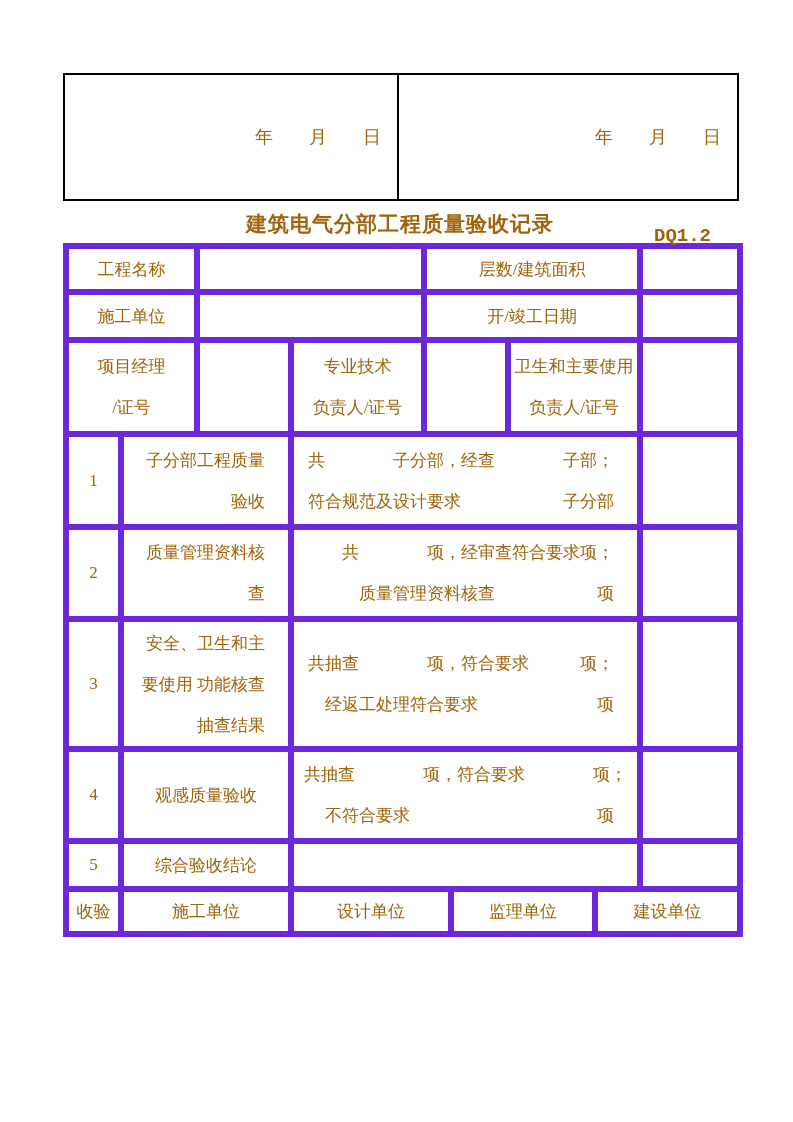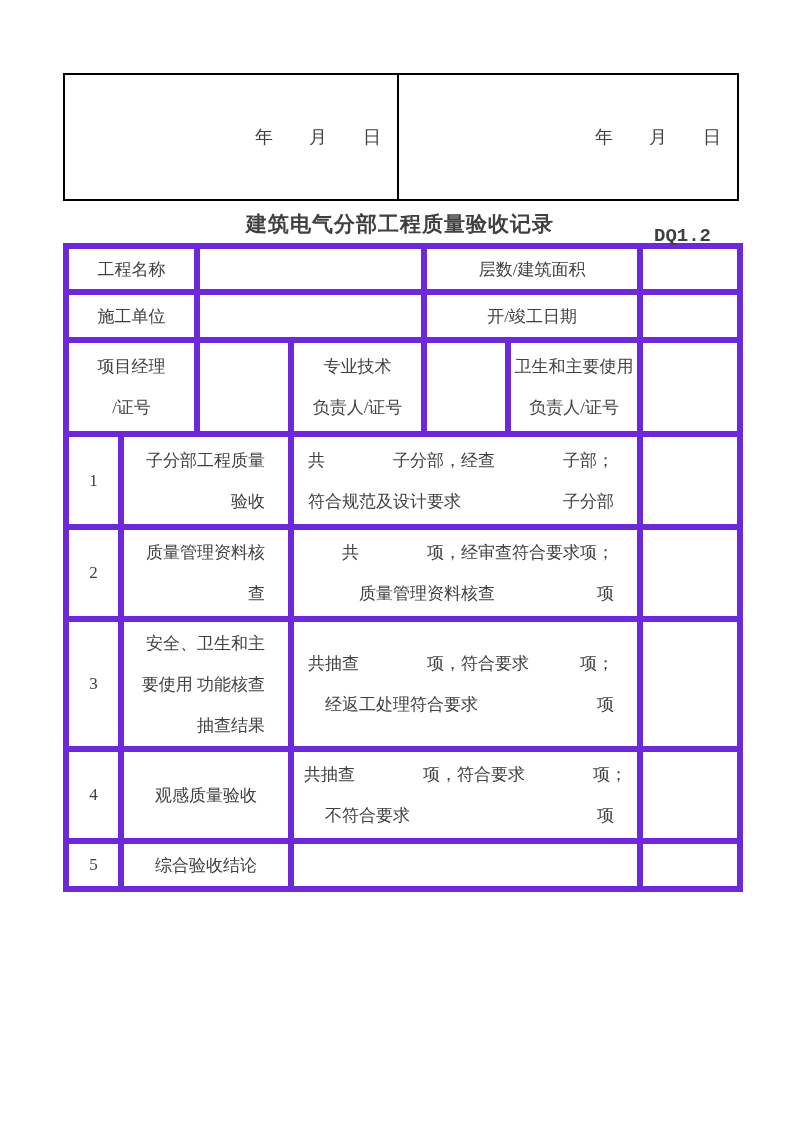--- a/index.html
+++ b/index.html
@@ -1,21 +1,21 @@
 <!DOCTYPE html>
 <html><head>
 <meta charset="utf-8">
 <style>
   html, body { margin: 0; padding: 0; background: #ffffff; }
   .page {
     position: relative;
     width: 793px;
     height: 1122px;
     background: #ffffff;
-    color: #404040;
+    color: #a16207;
     font-family: "Liberation Serif", "DejaVu Serif", serif;
     font-size: 17px;
     overflow: hidden;
   }
   .content {
     position: absolute;
     left: 63px;
     top: 73px;
     width: 674px;
   }
@@ -201,17 +201,24 @@
         <td></td>
       </tr>
 
       <tr class="h42">
         <td>5</td>
         <td colspan="2">综合验收结论</td>
         <td colspan="5" class="left"></td>
         <td></td>
       </tr>
 
+      <tr class="h39">
+        <td>收验</td>
+        <td colspan="2">施工单位</td>
+        <td colspan="2">设计单位</td>
+        <td colspan="2">监理单位</td>
+        <td colspan="2">建设单位</td>
+      </tr>
     </tbody>
       </table>
 
   </div>
 </div>
 
 </body></html>

